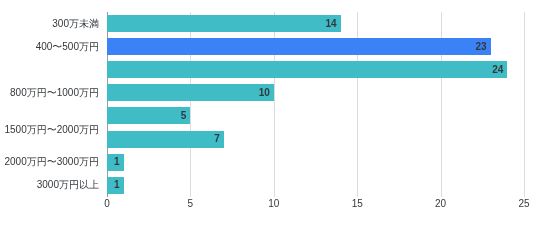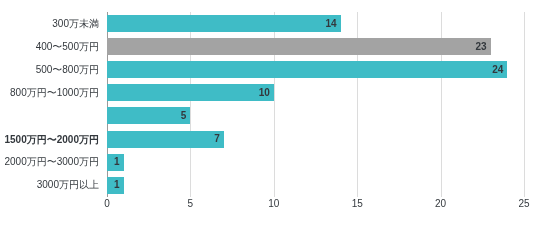--- a/index.html
+++ b/index.html
@@ -133,21 +133,21 @@
       <div class="gridline" style="left: 417px;"></div>
     </div>
 
   <div class="bars-layer" id="bars-layer">
       <div class="bar-row" style="top: 0px;">
         <div class="bar" style="width: 233.52px; background: rgb(63, 188, 198);">
           <span class="bar-value">14</span>
         </div>
       </div>
       <div class="bar-row" style="top: 23.1px;">
-        <div class="bar" style="width: 383.64px; background: #a3a3a3;">
+        <div class="bar" style="width: 383.64px; background: #3b82f6;">
           <span class="bar-value">23</span>
         </div>
       </div>
       <div class="bar-row" style="top: 46.2px; text-align: center;">
         <div class="bar" style="width: 400.32px; background: rgb(63, 188, 198);">
           <span class="bar-value">24</span>
         </div>
       </div>
       <div class="bar-row" style="top: 69.3px;">
         <div class="bar" style="width: 166.8px; background: rgb(63, 188, 198);">
@@ -172,23 +172,22 @@
       <div class="bar-row" style="top: 161.7px;">
         <div class="bar" style="width: 16.68px; background: rgb(63, 188, 198);">
           <span class="bar-value">1</span>
         </div>
       </div>
     </div>
 
   <div class="cat-labels" id="cat-labels">
       <div class="cat-label" style="top: 0px;">300万未満</div>
       <div class="cat-label" style="top: 23.1px;">400〜500万円</div>
-      <div class="cat-label" style="top: 46.2px;">500〜800万円</div>
       <div class="cat-label" style="top: 69.3px;">800万円〜1000万円</div>
-      <div class="cat-label" style="top: 116px; font-weight: bold;">1500万円〜2000万円</div>
+      <div class="cat-label" style="top: 106px;">1500万円〜2000万円</div>
       <div class="cat-label" style="top: 138.6px;">2000万円〜3000万円</div>
       <div class="cat-label" style="top: 161.7px;">3000万円以上</div>
     </div>
 
   <div class="tick-labels" id="tick-labels">
       <div class="tick-label" style="left: 107px;">0</div>
       <div class="tick-label" style="left: 190.4px;">5</div>
       <div class="tick-label" style="left: 273.8px;">10</div>
       <div class="tick-label" style="left: 357.2px;">15</div>
       <div class="tick-label" style="left: 440.6px;">20</div>

